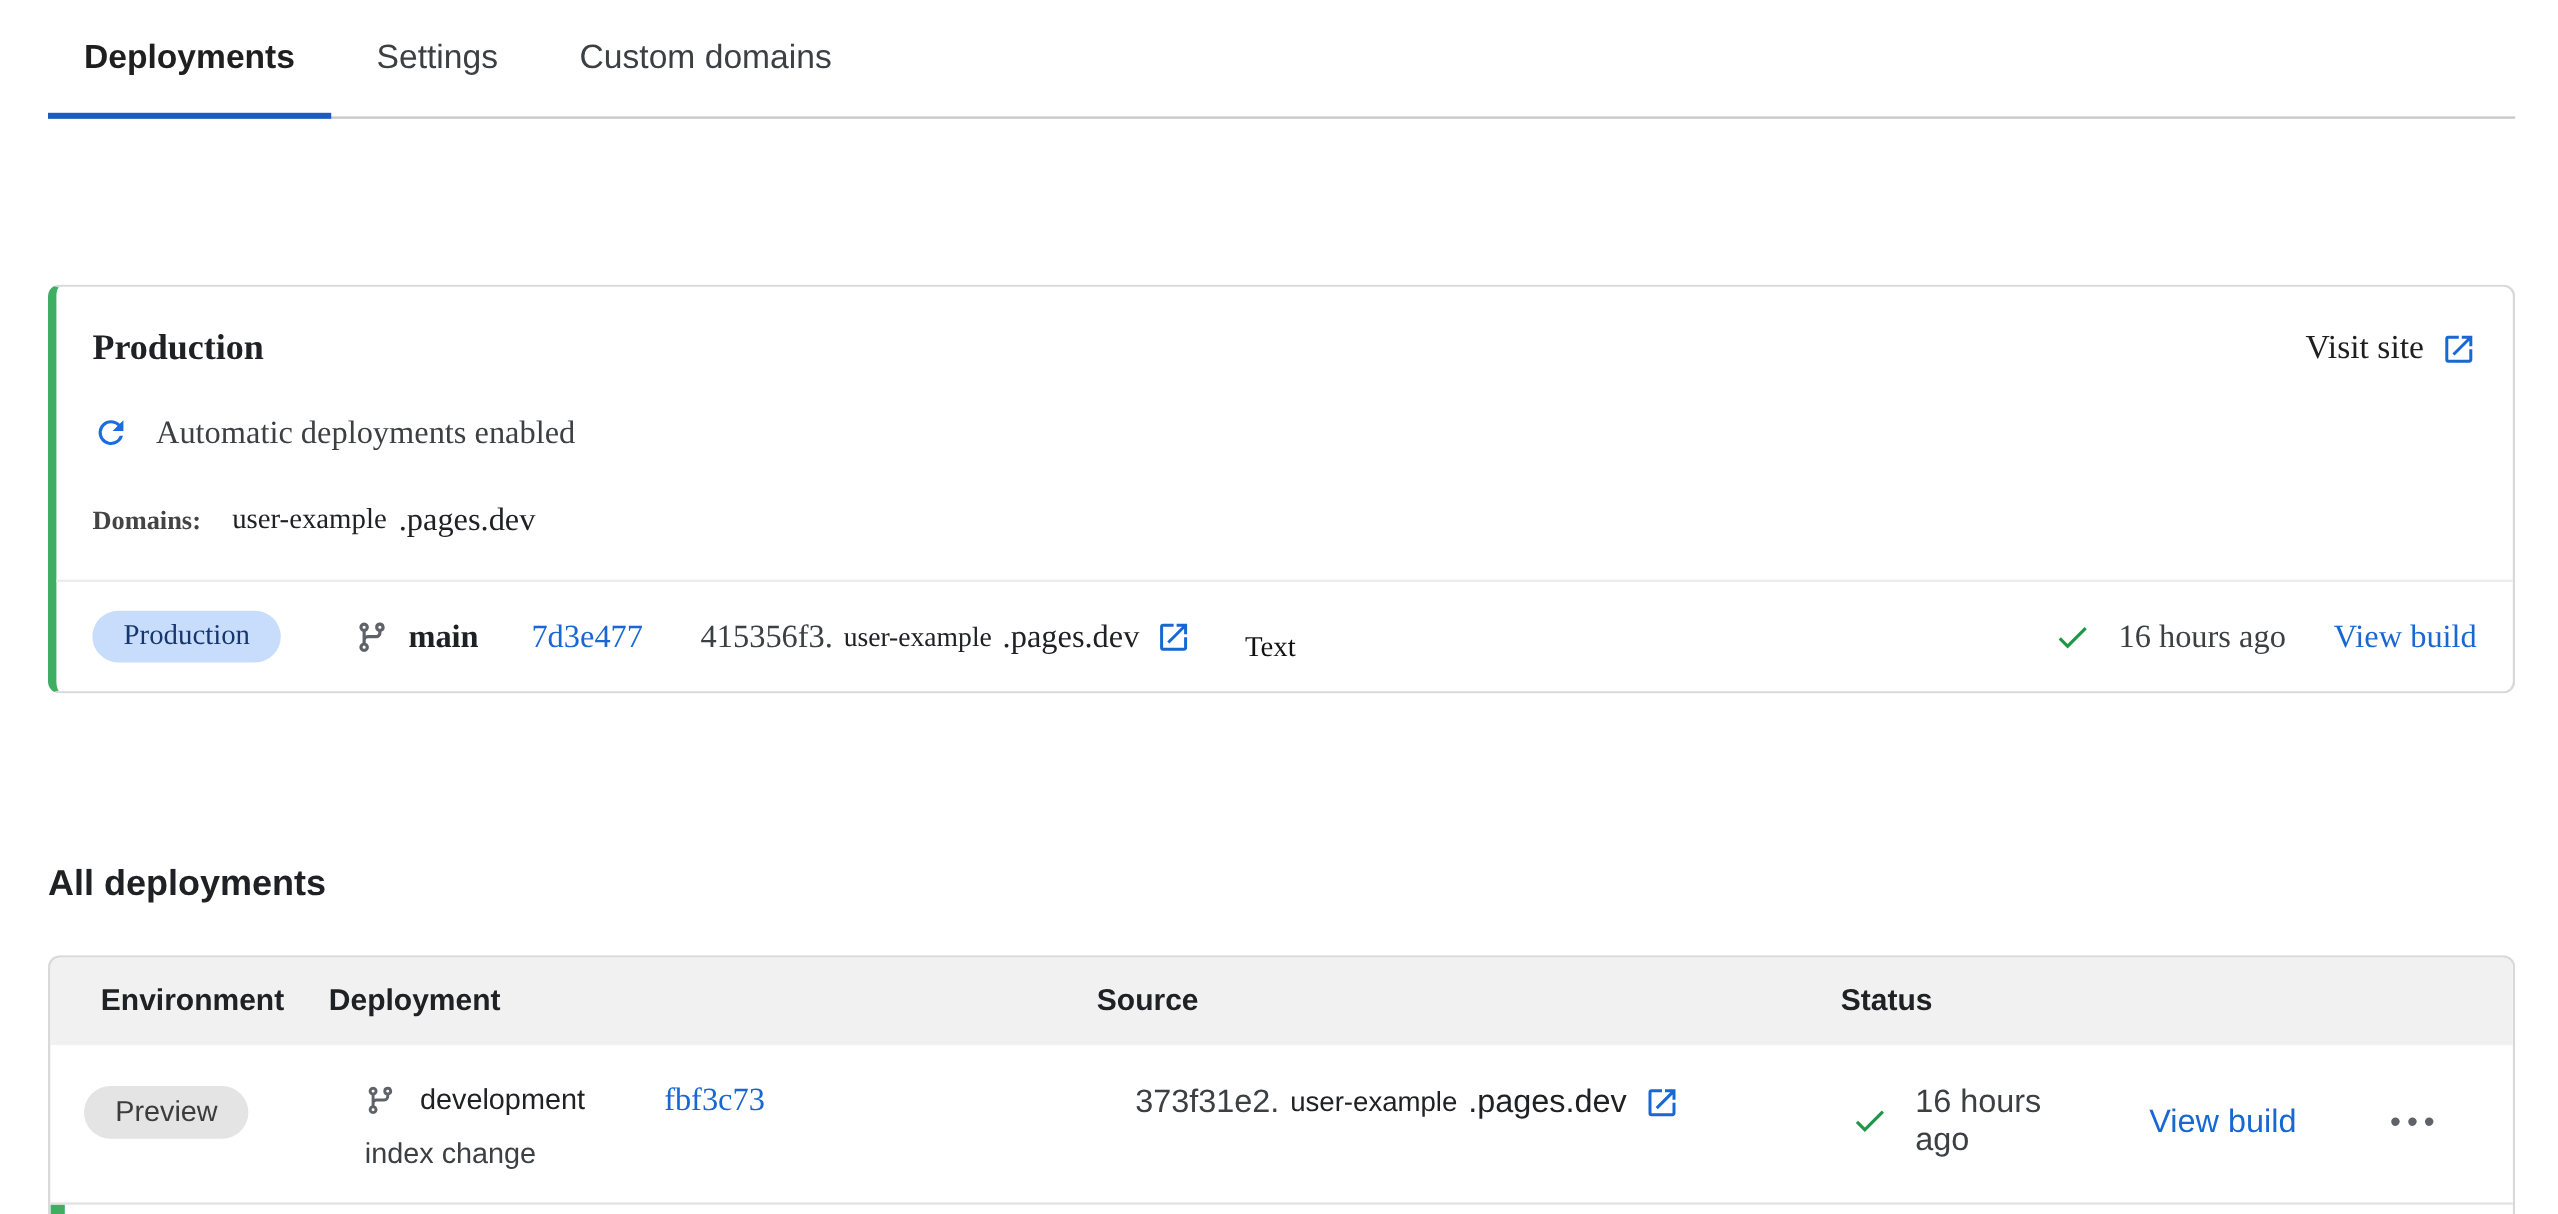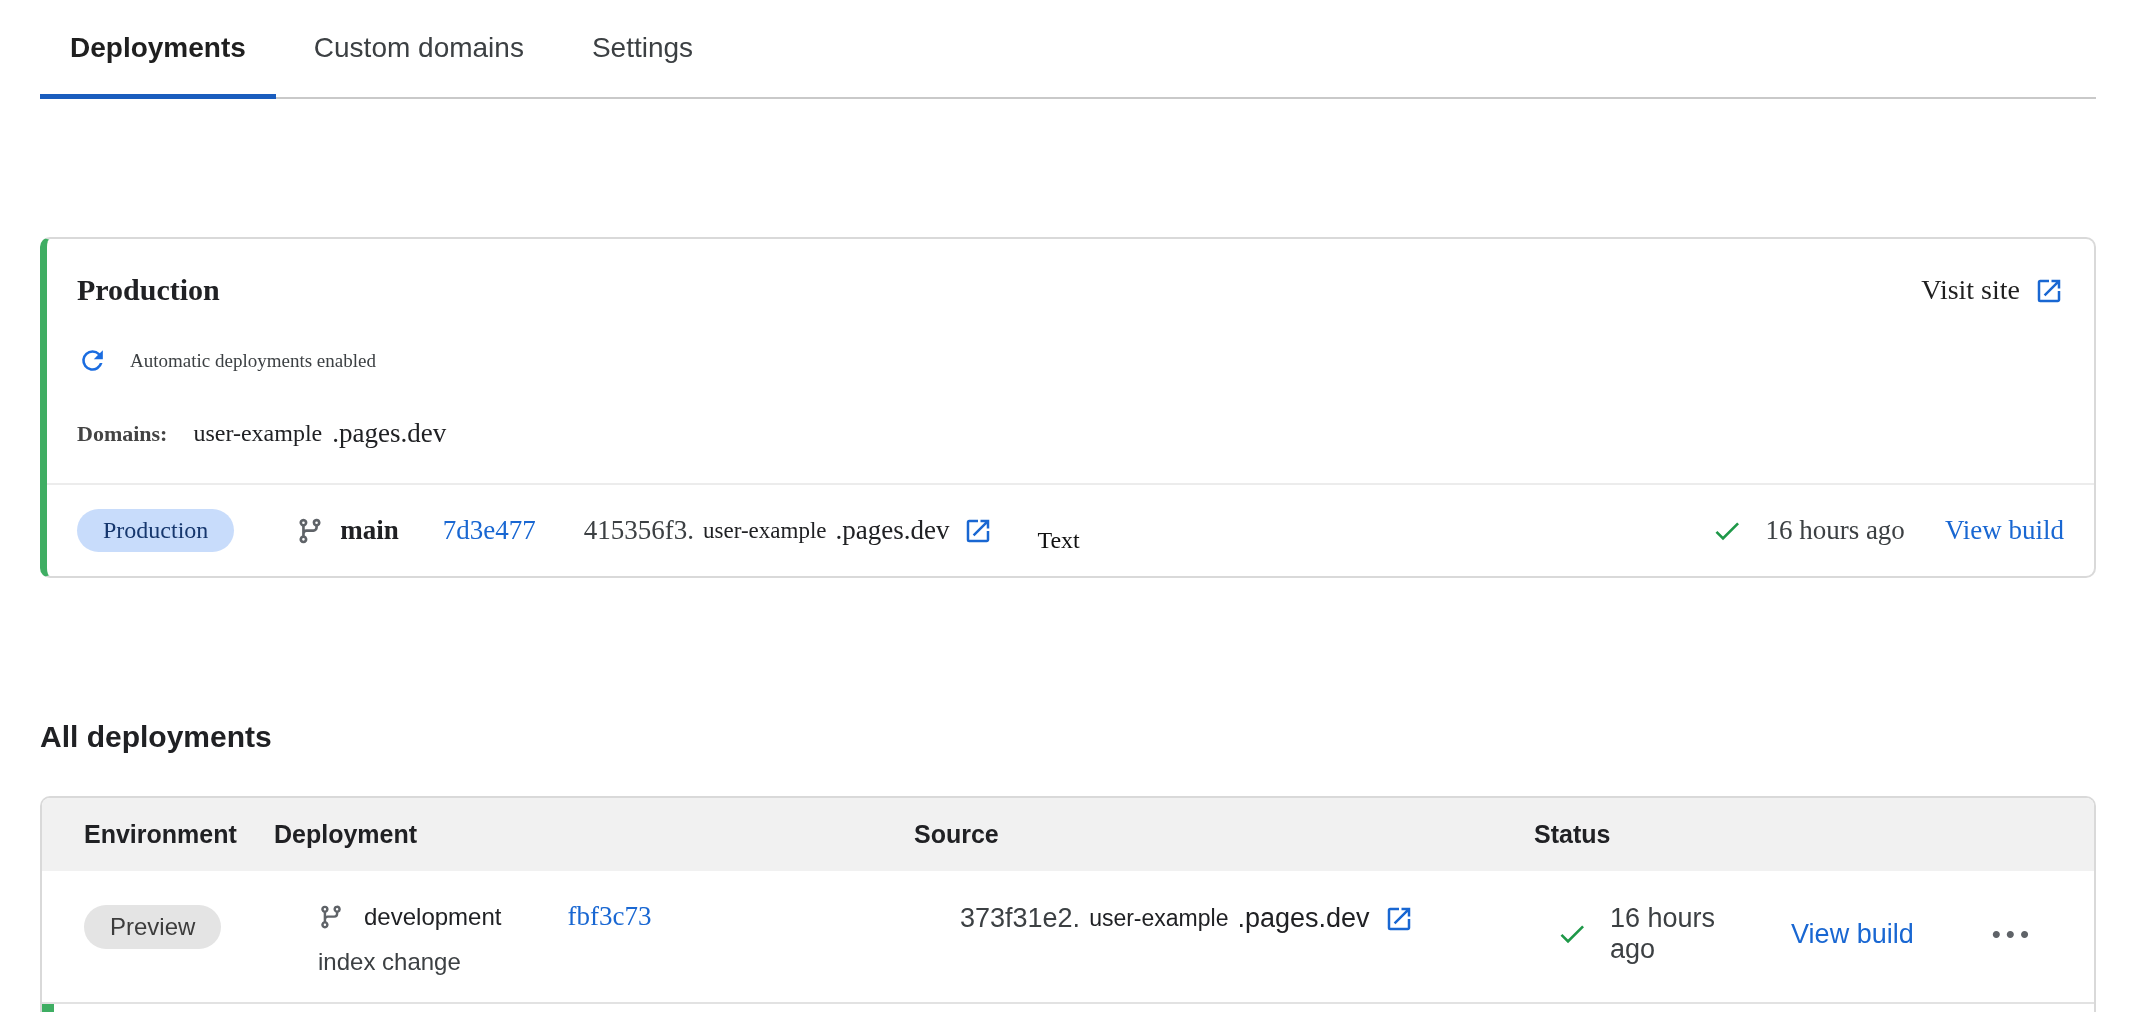--- a/index.html
+++ b/index.html
@@ -44,21 +44,21 @@
     padding:34px 30px 0 30px;
   }
   .card-title { font-size:30px; font-weight:700; color:#202124; }
   .visit-site {
     display:flex; align-items:flex-end; gap:12px;
     font-size:28px; color:#1f1f1f; cursor:pointer;
   }
   .auto-row {
     display:flex; align-items:center; gap:22px;
     padding:38px 30px 0 30px;
-    font-size:19px; color:#3c4043;
+    font-size:27px; color:#3c4043;
   }
   .domains-row {
     display:flex; align-items:center;
     padding:42px 30px 34px 30px;
   }
   .domains-label { font-size:22px; font-weight:700; color:#444; }
   .domain-name  { font-size:24px; color:#202124; margin-left:26px; }
   .domain-suffix{ font-size:27px; color:#202124; margin-left:10px; }
   .card-divider { border-top:2px solid #ececec; }
   .deploy-row {
@@ -100,21 +100,21 @@
   .thead {
     display:grid;
     grid-template-columns:190px 640px 620px 1fr;
     background:#f1f1f1;
     padding:22px 0 22px 42px;
   }
   .th { font-size:25px; font-weight:700; color:#202124; }
   .trow {
     display:grid;
     grid-template-columns:190px 640px 620px 1fr;
-    padding:30px 0 26px 42px;
+    padding:30px 0 26px 28px;
     background:#fff;
     align-items:start;
   }
   .cell-env { padding-top:4px; }
   .cell-source .line1 { display:flex; align-items:center; }
   .cell-source .b-icon { margin-left:44px; display:flex; }
   .cell-source .b-name { font-size:24px; color:#202124; margin-left:20px; }
   .cell-source .c-link { font-size:27px; color:#1967d2; margin-left:66px; cursor:pointer;font-family:Liberation Serif, serif; }
   .cell-source .c-msg  { font-size:24px; color:#3c4043; margin:16px 0 0 44px; }
   .cell-deploy { display:flex; align-items:center; padding-top:2px; }
@@ -133,22 +133,22 @@
 
   svg { display:block; }
 </style>
 </head>
 <body>
 
 <div class="page">
 
   <div class="tabbar">
     <div class="tab active">Deployments</div>
+    <div class="tab">Settings</div>
     <div class="tab">Custom domains</div>
-    <div class="tab">Settings</div>
   </div>
 
   <div class="card">
     <div class="card-head">
       <div class="card-title">Production</div>
       <div class="visit-site">
         <span>Visit site</span>
         <span class="ext-icon" style="margin-left:2px">
           <svg width="30" height="30" viewBox="0 0 24 24" fill="#1967d2">
               <path d="M19 19H5V5h7V3H5a2 2 0 0 0-2 2v14a2 2 0 0 0 2 2h14c1.1 0 2-.9 2-2v-7h-2v7zM14 3v2h3.59l-9.83 9.83 1.41 1.41L19 6.41V10h2V3h-7z"></path>

